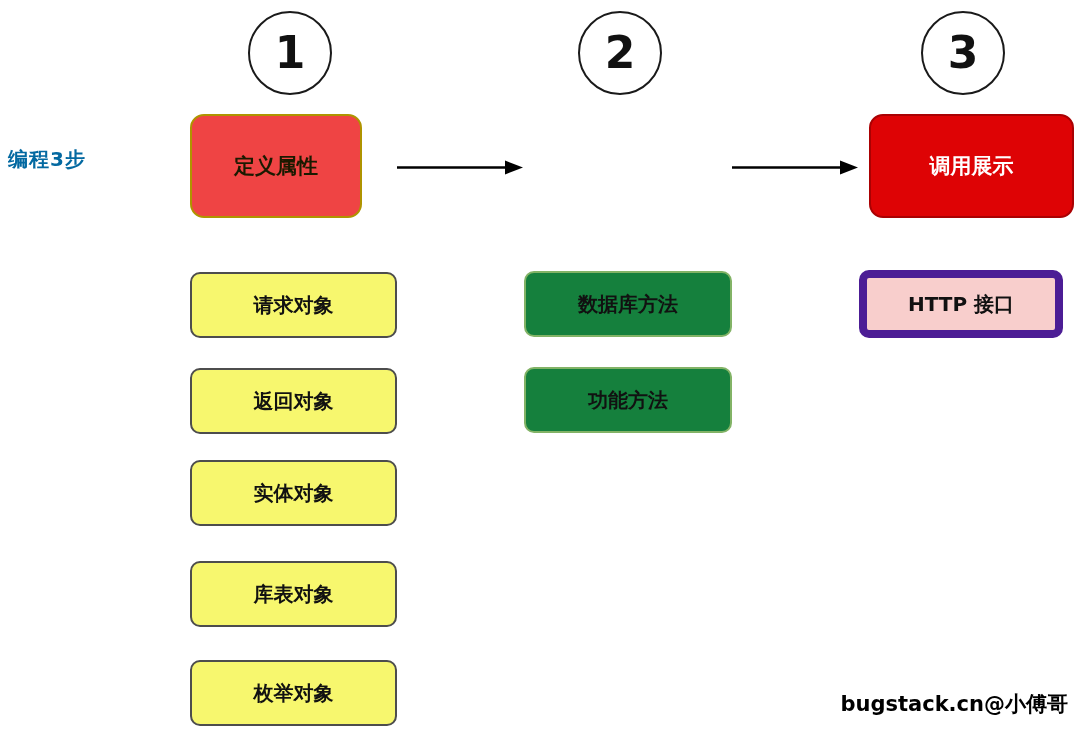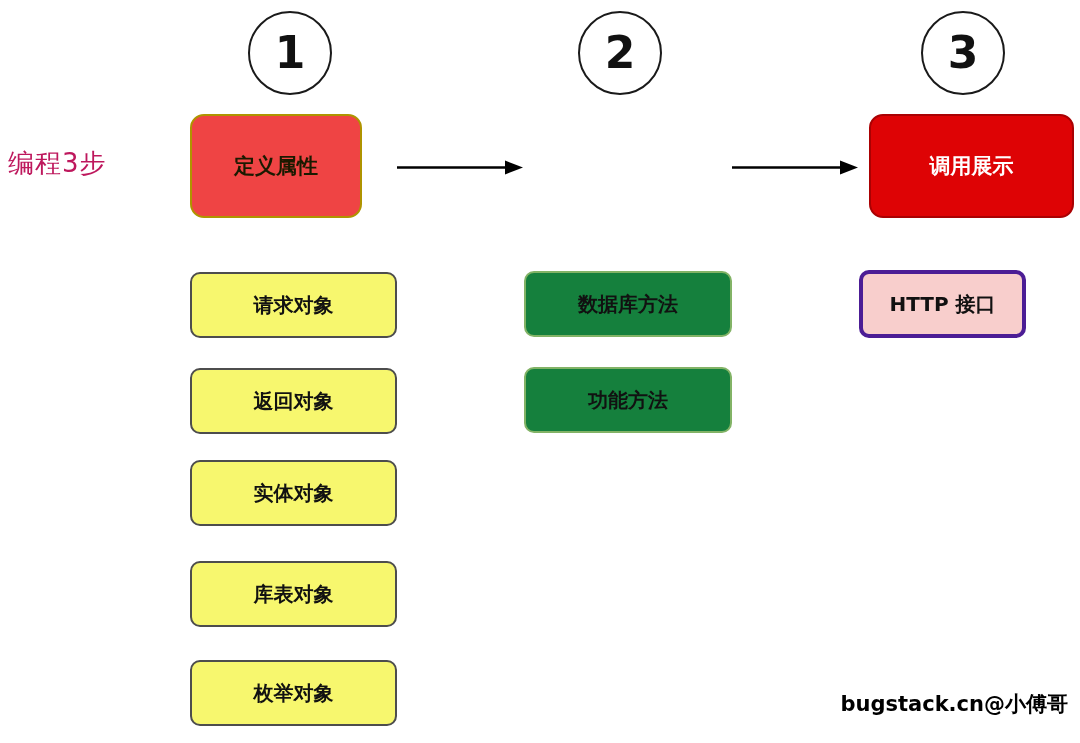--- a/index.html
+++ b/index.html
@@ -2,21 +2,21 @@
 <html><head>
 <meta charset="utf-8">
 <style>
   html,body{margin:0;padding:0;background:#ffffff;}
   .canvas{
     position:relative;width:1080px;height:743px;background:#ffffff;overflow:hidden;
     font-family:"DejaVu Sans","Liberation Sans",sans-serif;
   }
   .step-label{
     position:absolute;left:8px;top:146px;width:130px;
-    font-size:26px;font-weight:normal;color:#be185d;letter-spacing:1px;
+    font-size:20px;font-weight:bold;color:#0369a1;letter-spacing:1px;
   }
   .circle{
     position:absolute;top:11px;width:84px;height:84px;border:2.5px solid #1a1a1a;
     border-radius:50%;background:#ffffff;display:flex;align-items:center;justify-content:center;
     box-sizing:border-box;
   }
   .circle span{font-size:44px;font-weight:bold;color:#111;line-height:1;}
   .circle.c1{left:248px;}
   .circle.c2{left:578px;}
   .circle.c3{left:921px;}
@@ -31,21 +31,21 @@
   .arrow{position:absolute;top:159px;width:126px;height:17px;}
   .arrow.a1{left:397px;}
   .arrow.a2{left:732px;}
   .sub-box{
     position:absolute;height:66px;border-radius:10px;
     display:flex;align-items:center;justify-content:center;
     font-size:20px;font-weight:600;color:#111;box-sizing:border-box;text-align:right;
   }
   .sub-box.col1{left:190px;width:207px;background:#f7f76e;border:2px solid #4d4d4d;}
   .sub-box.col2{left:524px;width:208px;background:#15803d;border:2px solid #82b366;}
-  .sub-box.col3{left:859px;width:167px;height:68px;background:#f8cecc;border:4px solid #4c1d95;}
+  .sub-box.col3{left:859px;width:204px;height:68px;background:#f8cecc;border:8px solid #4c1d95;}
   .r1c1{top:272px;} .r2c1{top:368px;} .r3c1{top:460px;} .r4c1{top:561px;} .r5c1{top:660px;}
   .r1c2{top:271px;} .r2c2{top:367px;}
   .r1c3{top:270px;}
   .footer-credit{
     position:absolute;right:12px;top:690px;
     font-size:21px;font-weight:600;color:#000;
   }
 </style>
 </head>
 <body>

